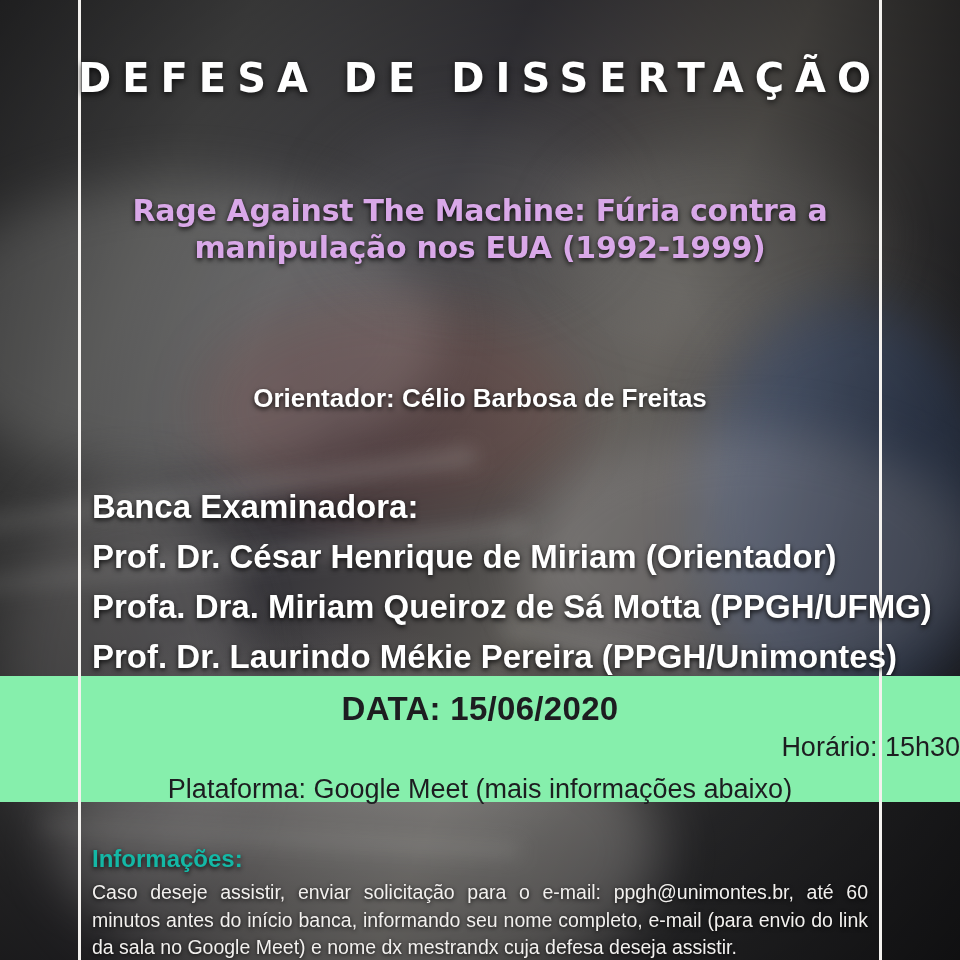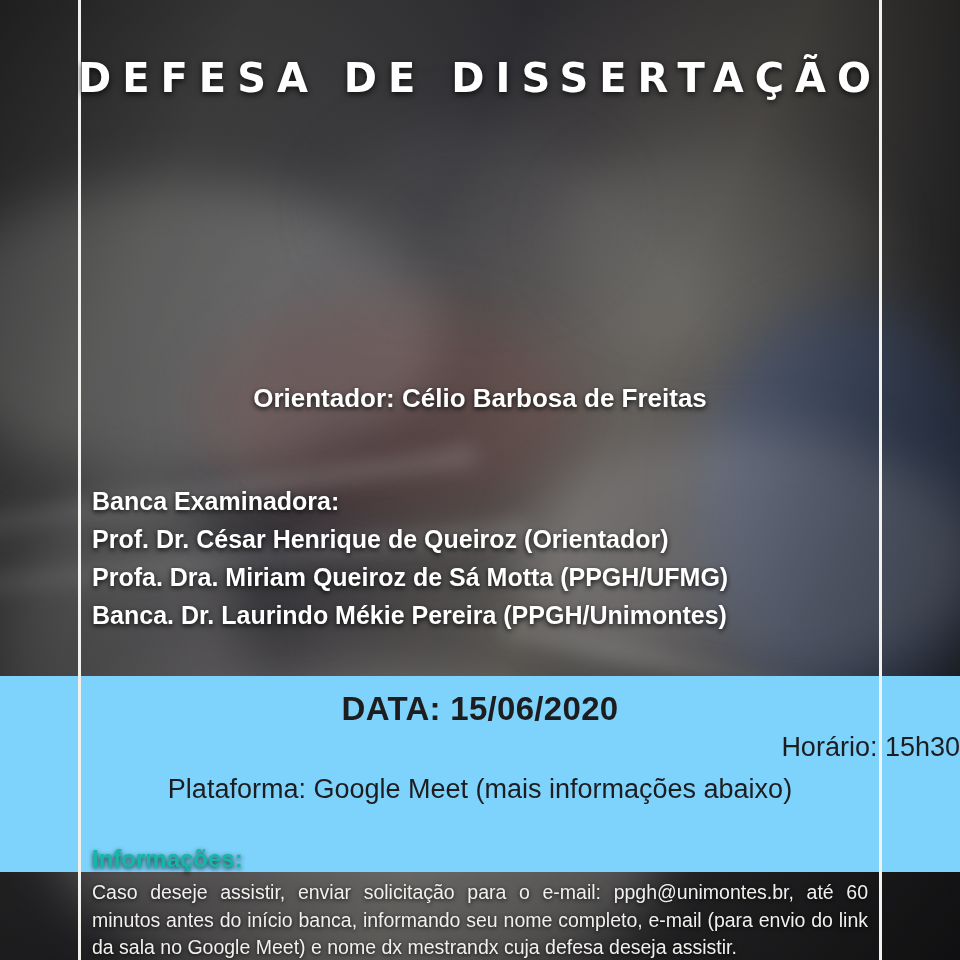--- a/index.html
+++ b/index.html
@@ -89,30 +89,30 @@
     text-align:center;
     color:#ffffff;
     font-size:26px;
     font-weight:bold;
     text-shadow:0 2px 5px rgba(0,0,0,.85);
   }
 
   .banca {
     position:absolute; left:92px; top:482px;
     color:#ffffff;
-    font-size:25px;
+    font-size:33px;
     line-height:1.52;
     font-weight:bold;
     text-shadow:0 2px 5px rgba(0,0,0,.85);
   }
 
   
   .band {
-    position:absolute; left:0; right:0; top:676px; height:196px;
-    background:#7dd3fc;
+    position:absolute; left:0; right:0; top:676px; height:126px;
+    background:#86efac;
   }
   .band .rule { background:#f4f2ef; }
   .band-text {
     position:absolute; left:0; right:0; top:0;
     text-align:center;
     color:#1d1d20;
   }
   .band-date {
     margin-top:14px;
     font-size:33px;
@@ -166,28 +166,29 @@
 
   <div class="content">
 
     <div class="logo-strip">
       
       
     </div>
 
     <div class="title-main">DEFESA DE DISSERTAÇÃO</div>
 
+    <div class="diss-title">Rage Against The Machine: Fúria contra a manipulação nos EUA (1992-1999)</div>
 
     <div class="mestrando">Orientador:  Célio Barbosa de Freitas</div>
 
     <div class="banca">
       <div>Banca Examinadora:</div>
-      <div>Prof. Dr. César Henrique de Queiroz (Orientador)</div>
+      <div>Prof. Dr. César Henrique de Miriam (Orientador)</div>
       <div>Profa. Dra. Miriam Queiroz de Sá Motta (PPGH/UFMG)</div>
-      <div>Banca. Dr. Laurindo Mékie Pereira (PPGH/Unimontes)</div>
+      <div>Prof. Dr. Laurindo Mékie Pereira (PPGH/Unimontes)</div>
     </div>
 
     <div class="band">
       <div class="rule rule-left"></div>
       <div class="rule rule-right"></div>
       <div class="band-text">
         <div class="band-date">DATA: 15/06/2020</div>
         <div class="band-hora">Horário: 15h30</div>
         <div class="band-plat">Plataforma: Google Meet (mais informações abaixo)</div>
       </div>

